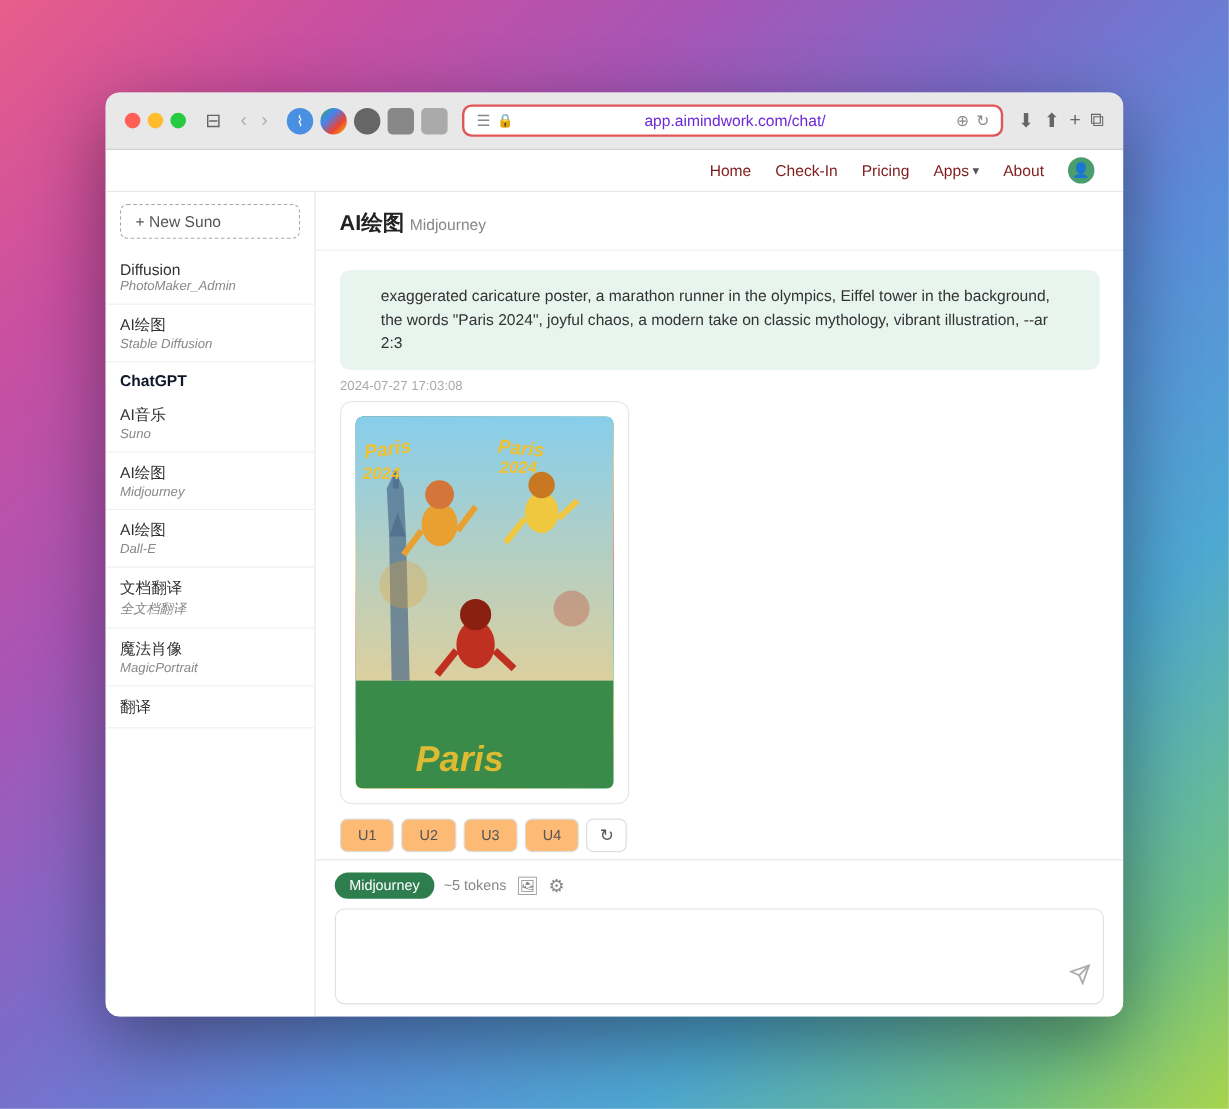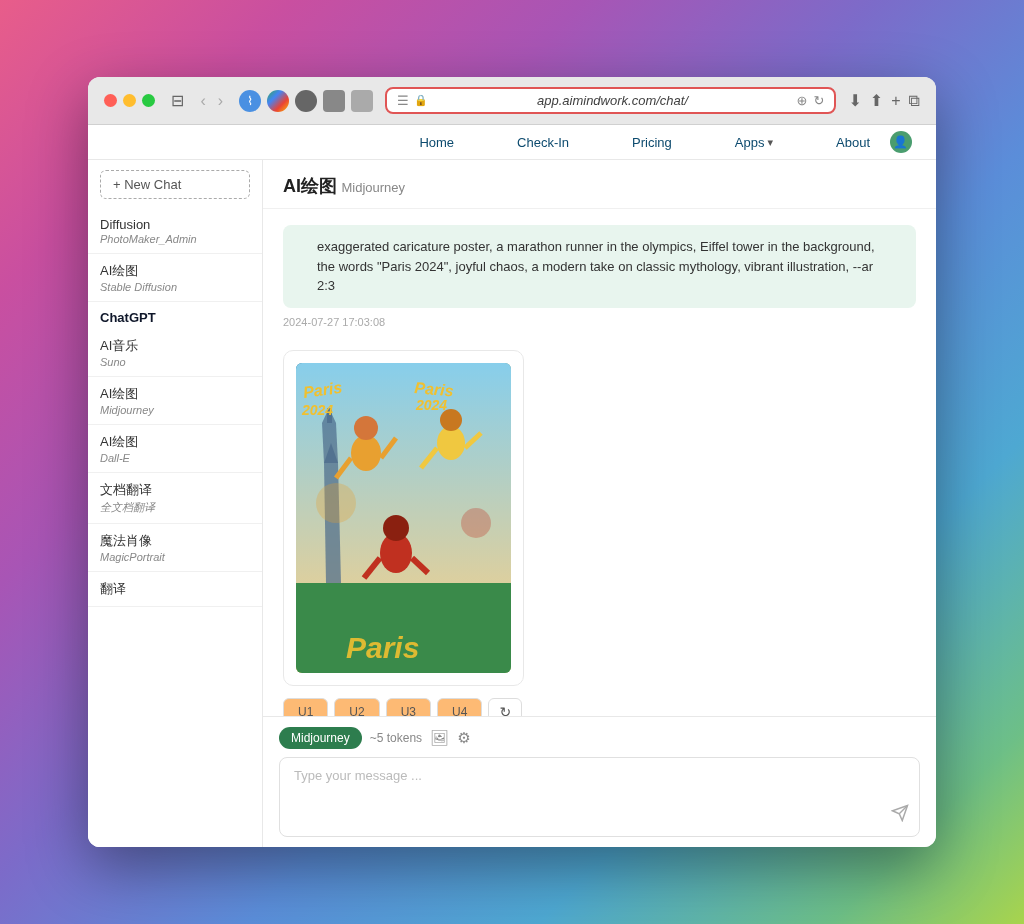--- a/index.html
+++ b/index.html
@@ -94,23 +94,22 @@
       color: #888;
       font-size: 13px;
     }
     .address-bar-lock {
       color: #888;
       font-size: 11px;
     }
     .address-text {
       flex: 1;
       font-size: 13px;
-      color: #404040;
+      color: #6d28d9;
       text-align: center;
-      font-style: italic;
     }
     .address-actions {
       display: flex;
       gap: 6px;
       align-items: center;
       color: #888;
       font-size: 13px;
     }
     .right-icons {
       display: flex;
@@ -124,24 +123,23 @@
       background: white;
       padding: 6px 24px;
       display: flex;
       justify-content: flex-end;
       align-items: center;
       gap: 20px;
       border-bottom: 1px solid #e8e8e8;
     }
     .nav-link {
       font-size: 13px;
-      color: #0c4a6e;
+      color: #7f1d1d;
       cursor: pointer;
       text-decoration: none;
-      margin-left: 43px;
     }
     .nav-apps {
       display: flex;
       align-items: center;
       gap: 3px;
     }
     .nav-user-icon {
       width: 22px;
       height: 22px;
       border-radius: 50%;
@@ -234,21 +232,21 @@
       border-radius: 8px;
       padding: 12px 34px;
       font-size: 13px;
       color: #333;
       line-height: 1.5;
       margin-bottom: 8px;
     }
     .timestamp {
       font-size: 11px;
       color: #aaa;
-      margin-bottom: 22px;
+      margin-bottom: 6px;
     }
     .image-container {
       background: white;
       border: 1px solid #e8e8e8;
       border-radius: 10px;
       padding: 12px;
       display: inline-block;
       margin-bottom: 12px;
     }
     .generated-image {
@@ -396,21 +394,21 @@
     </div>
     <a class="nav-link">About</a>
     <div class="nav-user-icon">
       <span>👤</span>
     </div>
   </div>
 
   <div class="main-content">
 
     <div class="sidebar">
-      <button class="new-chat-btn">+ New Chat</button>
+      <button class="new-chat-btn">+ New Suno</button>
 
       <div class="sidebar-item">
         <div class="sidebar-item-title">Diffusion</div>
         <div class="sidebar-item-sub">PhotoMaker_Admin</div>
       </div>
 
       <div class="sidebar-item">
         <div class="sidebar-item-title">AI绘图</div>
         <div class="sidebar-item-sub">Stable Diffusion</div>
       </div>
@@ -525,21 +523,20 @@
       </div>
 
       <div class="input-area">
         <div class="model-selector-bar">
           <div class="model-badge">Midjourney</div>
           <span class="tokens-label">~5 tokens</span>
           <span class="image-icon">🖼</span>
           <span class="settings-icon">⚙</span>
         </div>
         <div class="message-input-box">
-          <div class="message-placeholder">Type your message ...</div>
           <button class="send-btn">
             <svg width="18" height="18" viewBox="0 0 24 24" fill="none" stroke="#aaa" stroke-width="2">
               <line x1="22" y1="2" x2="11" y2="13"></line>
               <polygon points="22 2 15 22 11 13 2 9 22 2"></polygon>
             </svg>
           </button>
         </div>
       </div>
     </div>
   </div>

